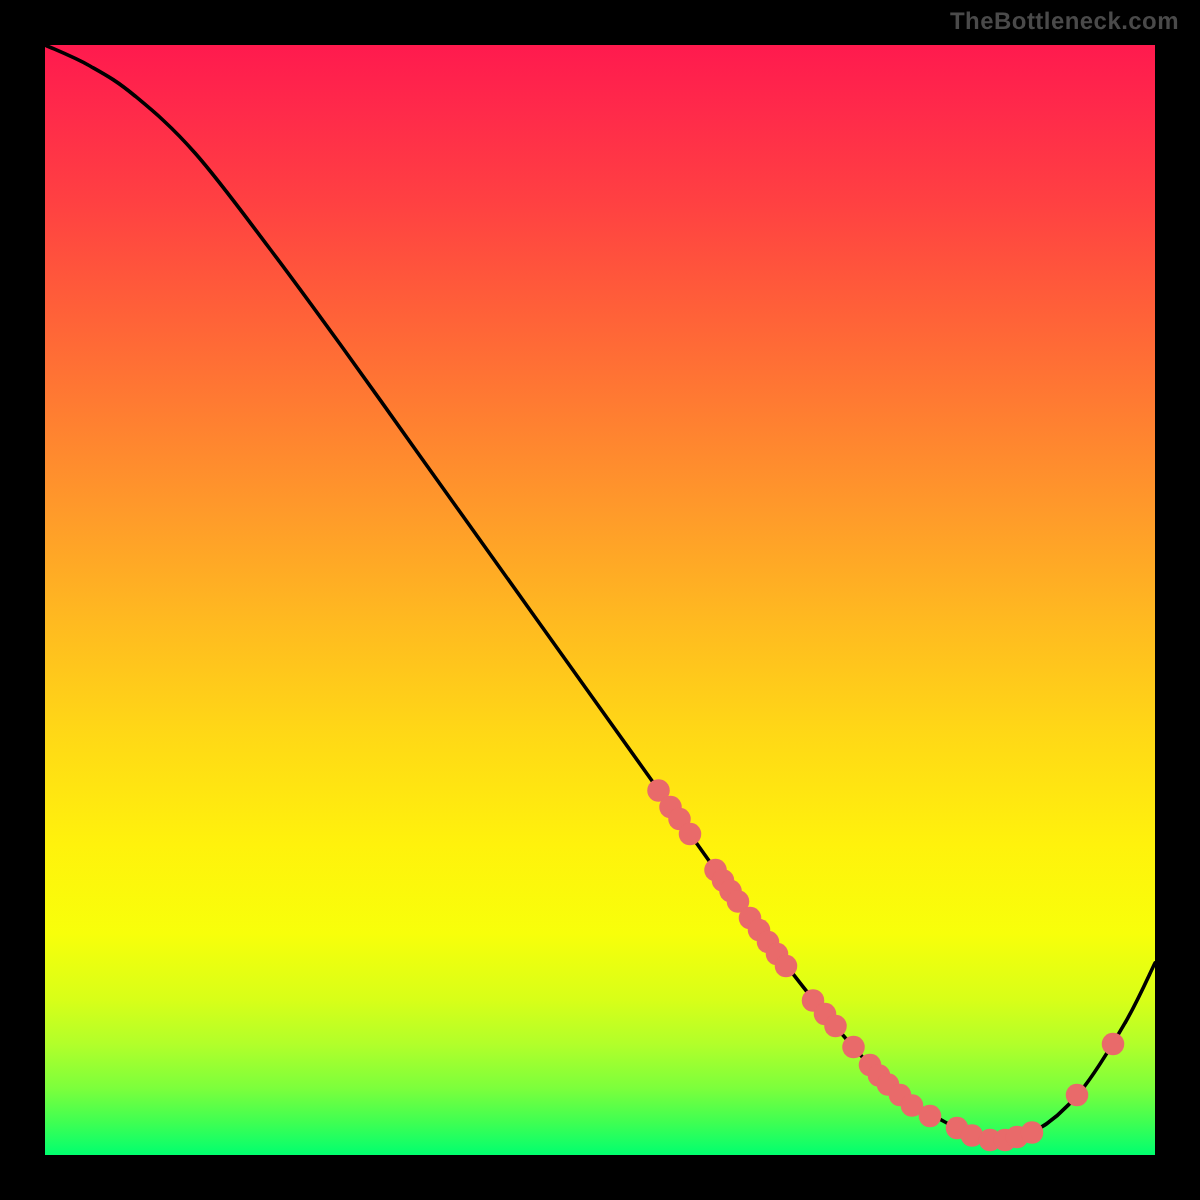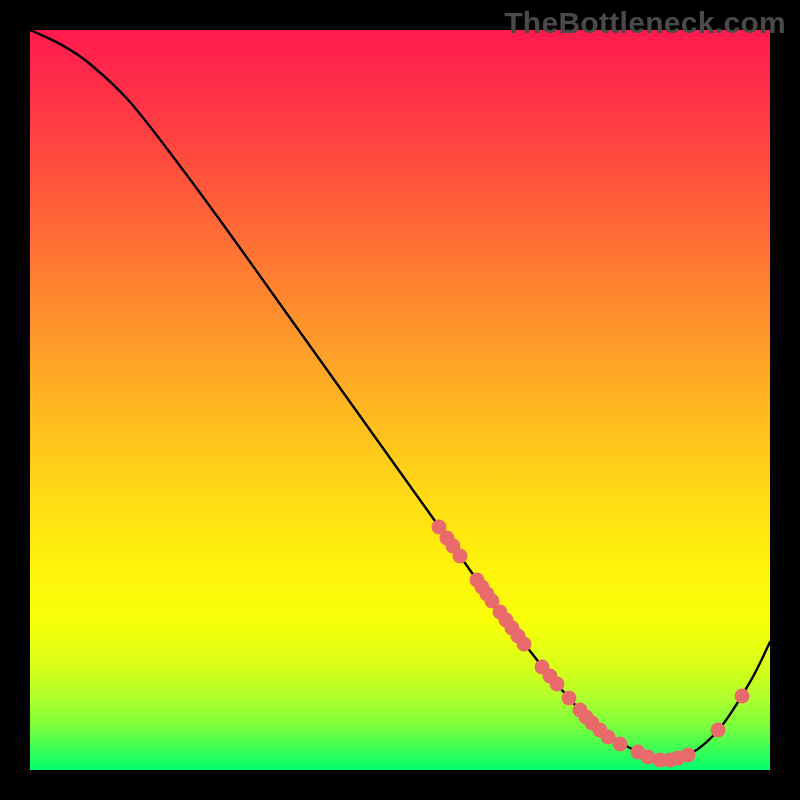--- a/index.html
+++ b/index.html
@@ -35,21 +35,21 @@
       #40ff52 97%,
       #16ff66 99%,
       #00ff6e 100%
     );
   }
   .watermark {
     position: absolute;
     top: 6px;
     right: 14px;
     color: #4a4a4a;
-    font-size: 30px;
+    font-size: 16px;
     font-weight: 600;
     letter-spacing: 0.3px;
     user-select: none;
   }
   svg.curve {
     position: absolute;
     left: 0;
     top: 0;
     width: 740px;
     height: 740px;

